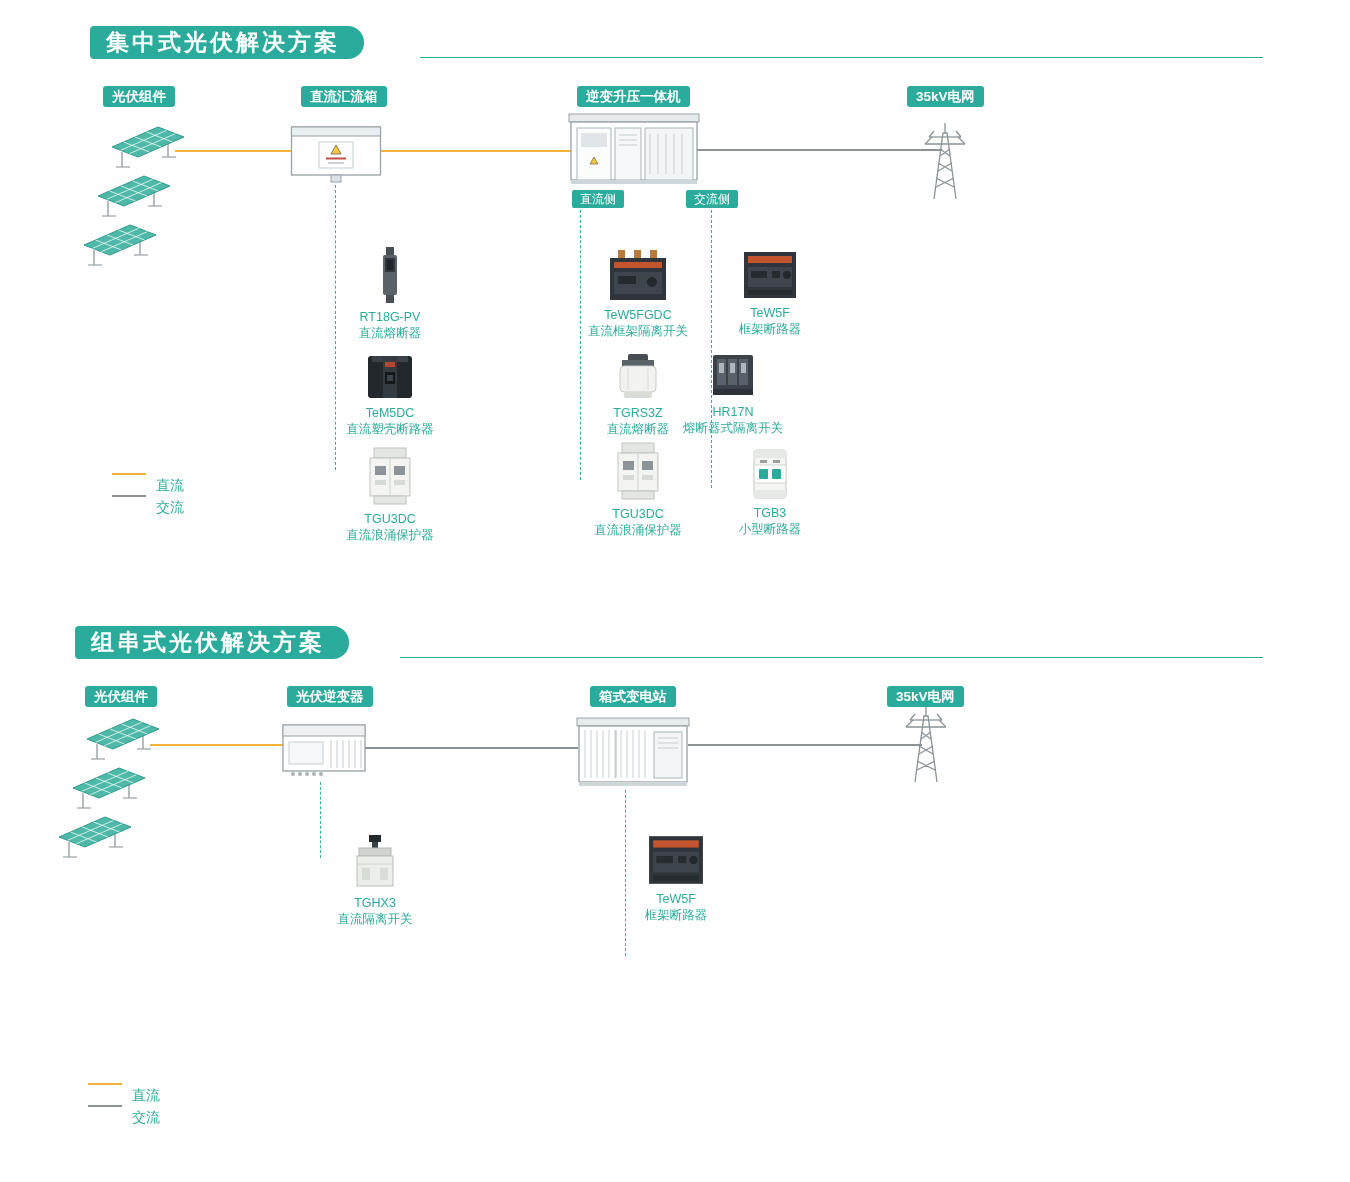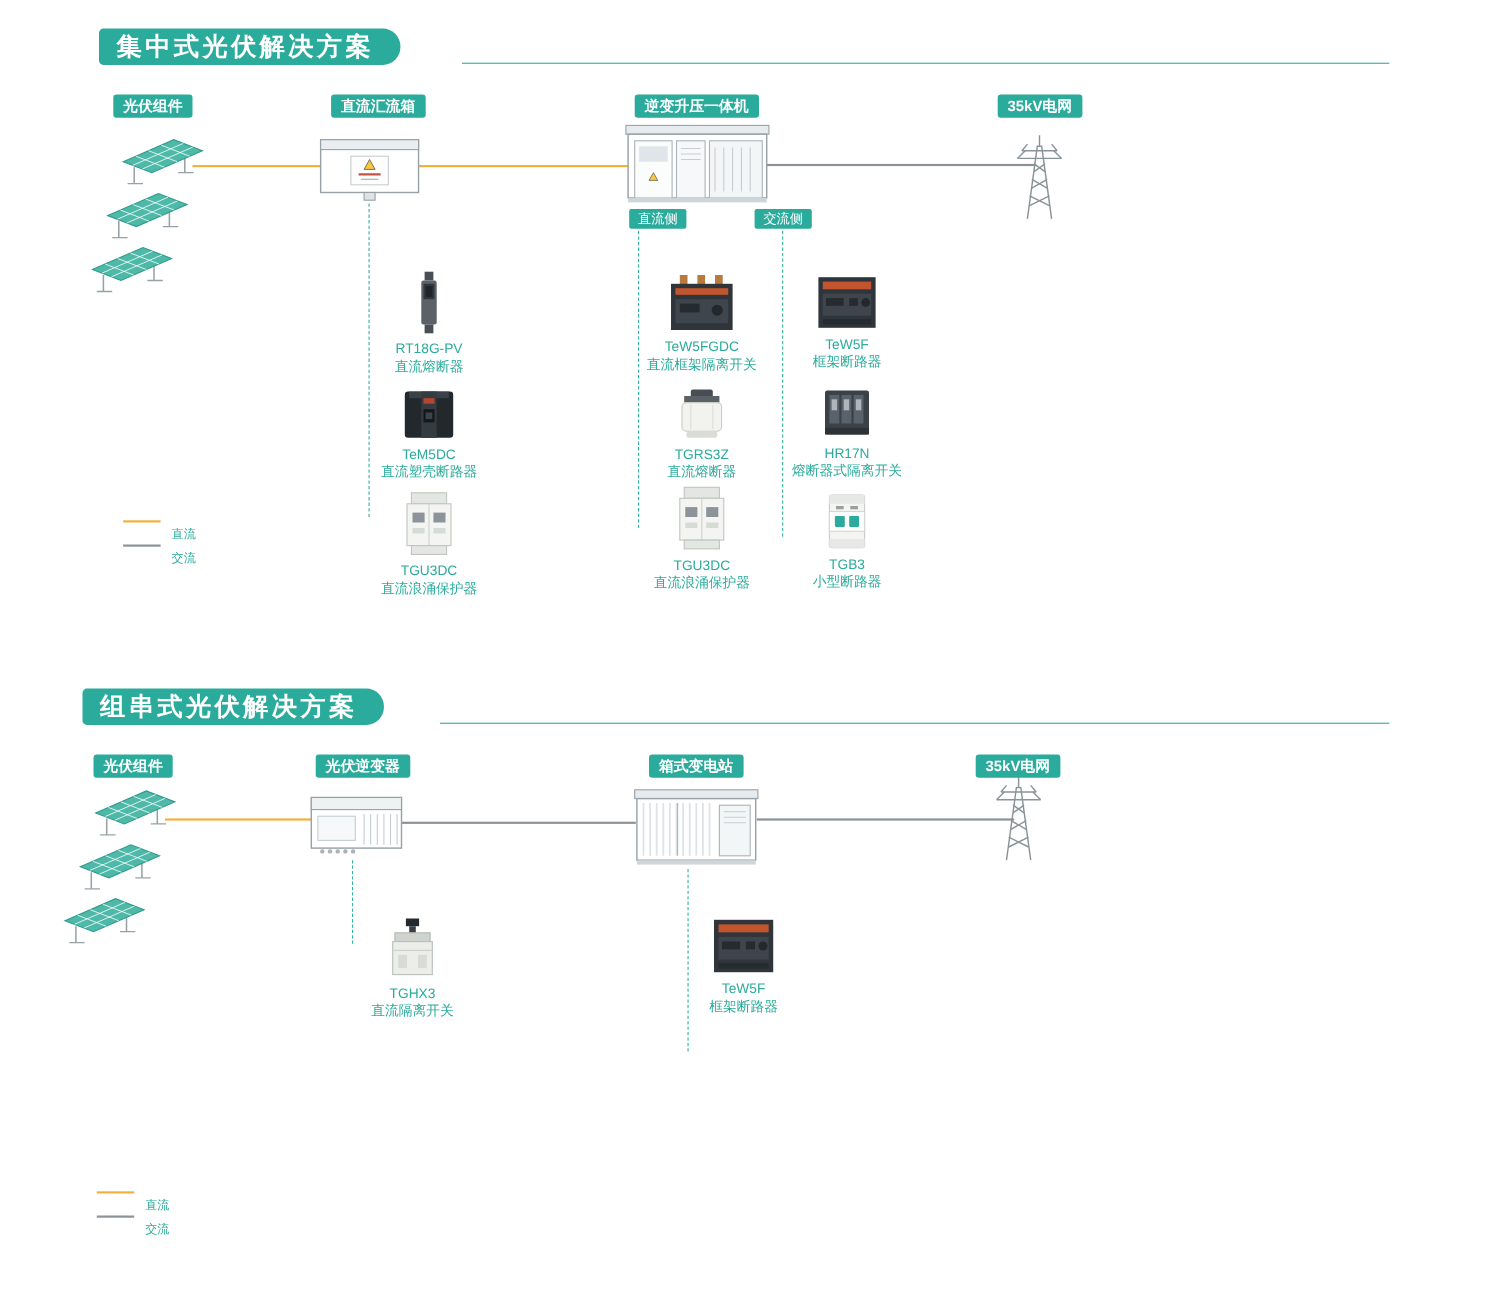--- a/index.html
+++ b/index.html
@@ -41,21 +41,21 @@
 
   .product { position:absolute; z-index:3; width:150px; display:flex; flex-direction:column; align-items:center; }
   .p-name { color:#2BAB9B; font-size:12.5px; line-height:1.28; text-align:center; margin-top:5px; }
   .p-desc { color:#2BAB9B; font-size:12.5px; line-height:1.28; text-align:center; }
 
   .legend { position:absolute; z-index:3; }
   .legend-row { display:flex; align-items:center; height:22px; }
   .legend-swatch { width:34px; height:2px; margin-right:10px; }
   .legend-swatch.dc { background:#F2B03C; }
   .legend-swatch.ac { background:#8C9296; }
-  .legend-label { color:#2BAB9B; font-size:11px;margin-top:23px; }
+  .legend-label { color:#2BAB9B; font-size:14px;margin-top:23px; }
 </style>
 </head>
 <body>
 
 <div class="canvas">
 
   <svg width="0" height="0" style="position:absolute" aria-hidden="true">
     <defs>
       <g id="pv-panel">
         <line x1="14" y1="32" x2="14" y2="47" stroke="#98a2a6" stroke-width="1.4"></line>
@@ -229,21 +229,21 @@
       <rect x="6" y="17" width="44" height="20" fill="#3e454c"></rect>
       <rect x="9" y="21" width="16" height="7" fill="#262b30"></rect>
       <rect x="30" y="21" width="8" height="7" fill="#262b30"></rect>
       <circle cx="45" cy="25" r="4" fill="#23282d"></circle>
       <rect x="6" y="40" width="44" height="5" fill="#262b30"></rect>
     </svg>
     <div class="p-name">TeW5F</div>
     <div class="p-desc">框架断路器</div>
   </div>
 
-  <div class="product" style="left:695px;top:351px;">
+  <div class="product" style="left:658px;top:351px;">
     <svg width="44" height="48" viewBox="0 0 44 48">
       <rect x="2" y="4" width="40" height="40" rx="2" fill="#3a4147"></rect>
       <rect x="6" y="8" width="9" height="26" fill="#59626a"></rect>
       <rect x="17" y="8" width="9" height="26" fill="#59626a"></rect>
       <rect x="28" y="8" width="9" height="26" fill="#59626a"></rect>
       <rect x="8" y="12" width="5" height="10" fill="#aeb6bc"></rect>
       <rect x="19" y="12" width="5" height="10" fill="#aeb6bc"></rect>
       <rect x="30" y="12" width="5" height="10" fill="#aeb6bc"></rect>
       <rect x="2" y="38" width="40" height="6" fill="#2c3238"></rect>
     </svg>

